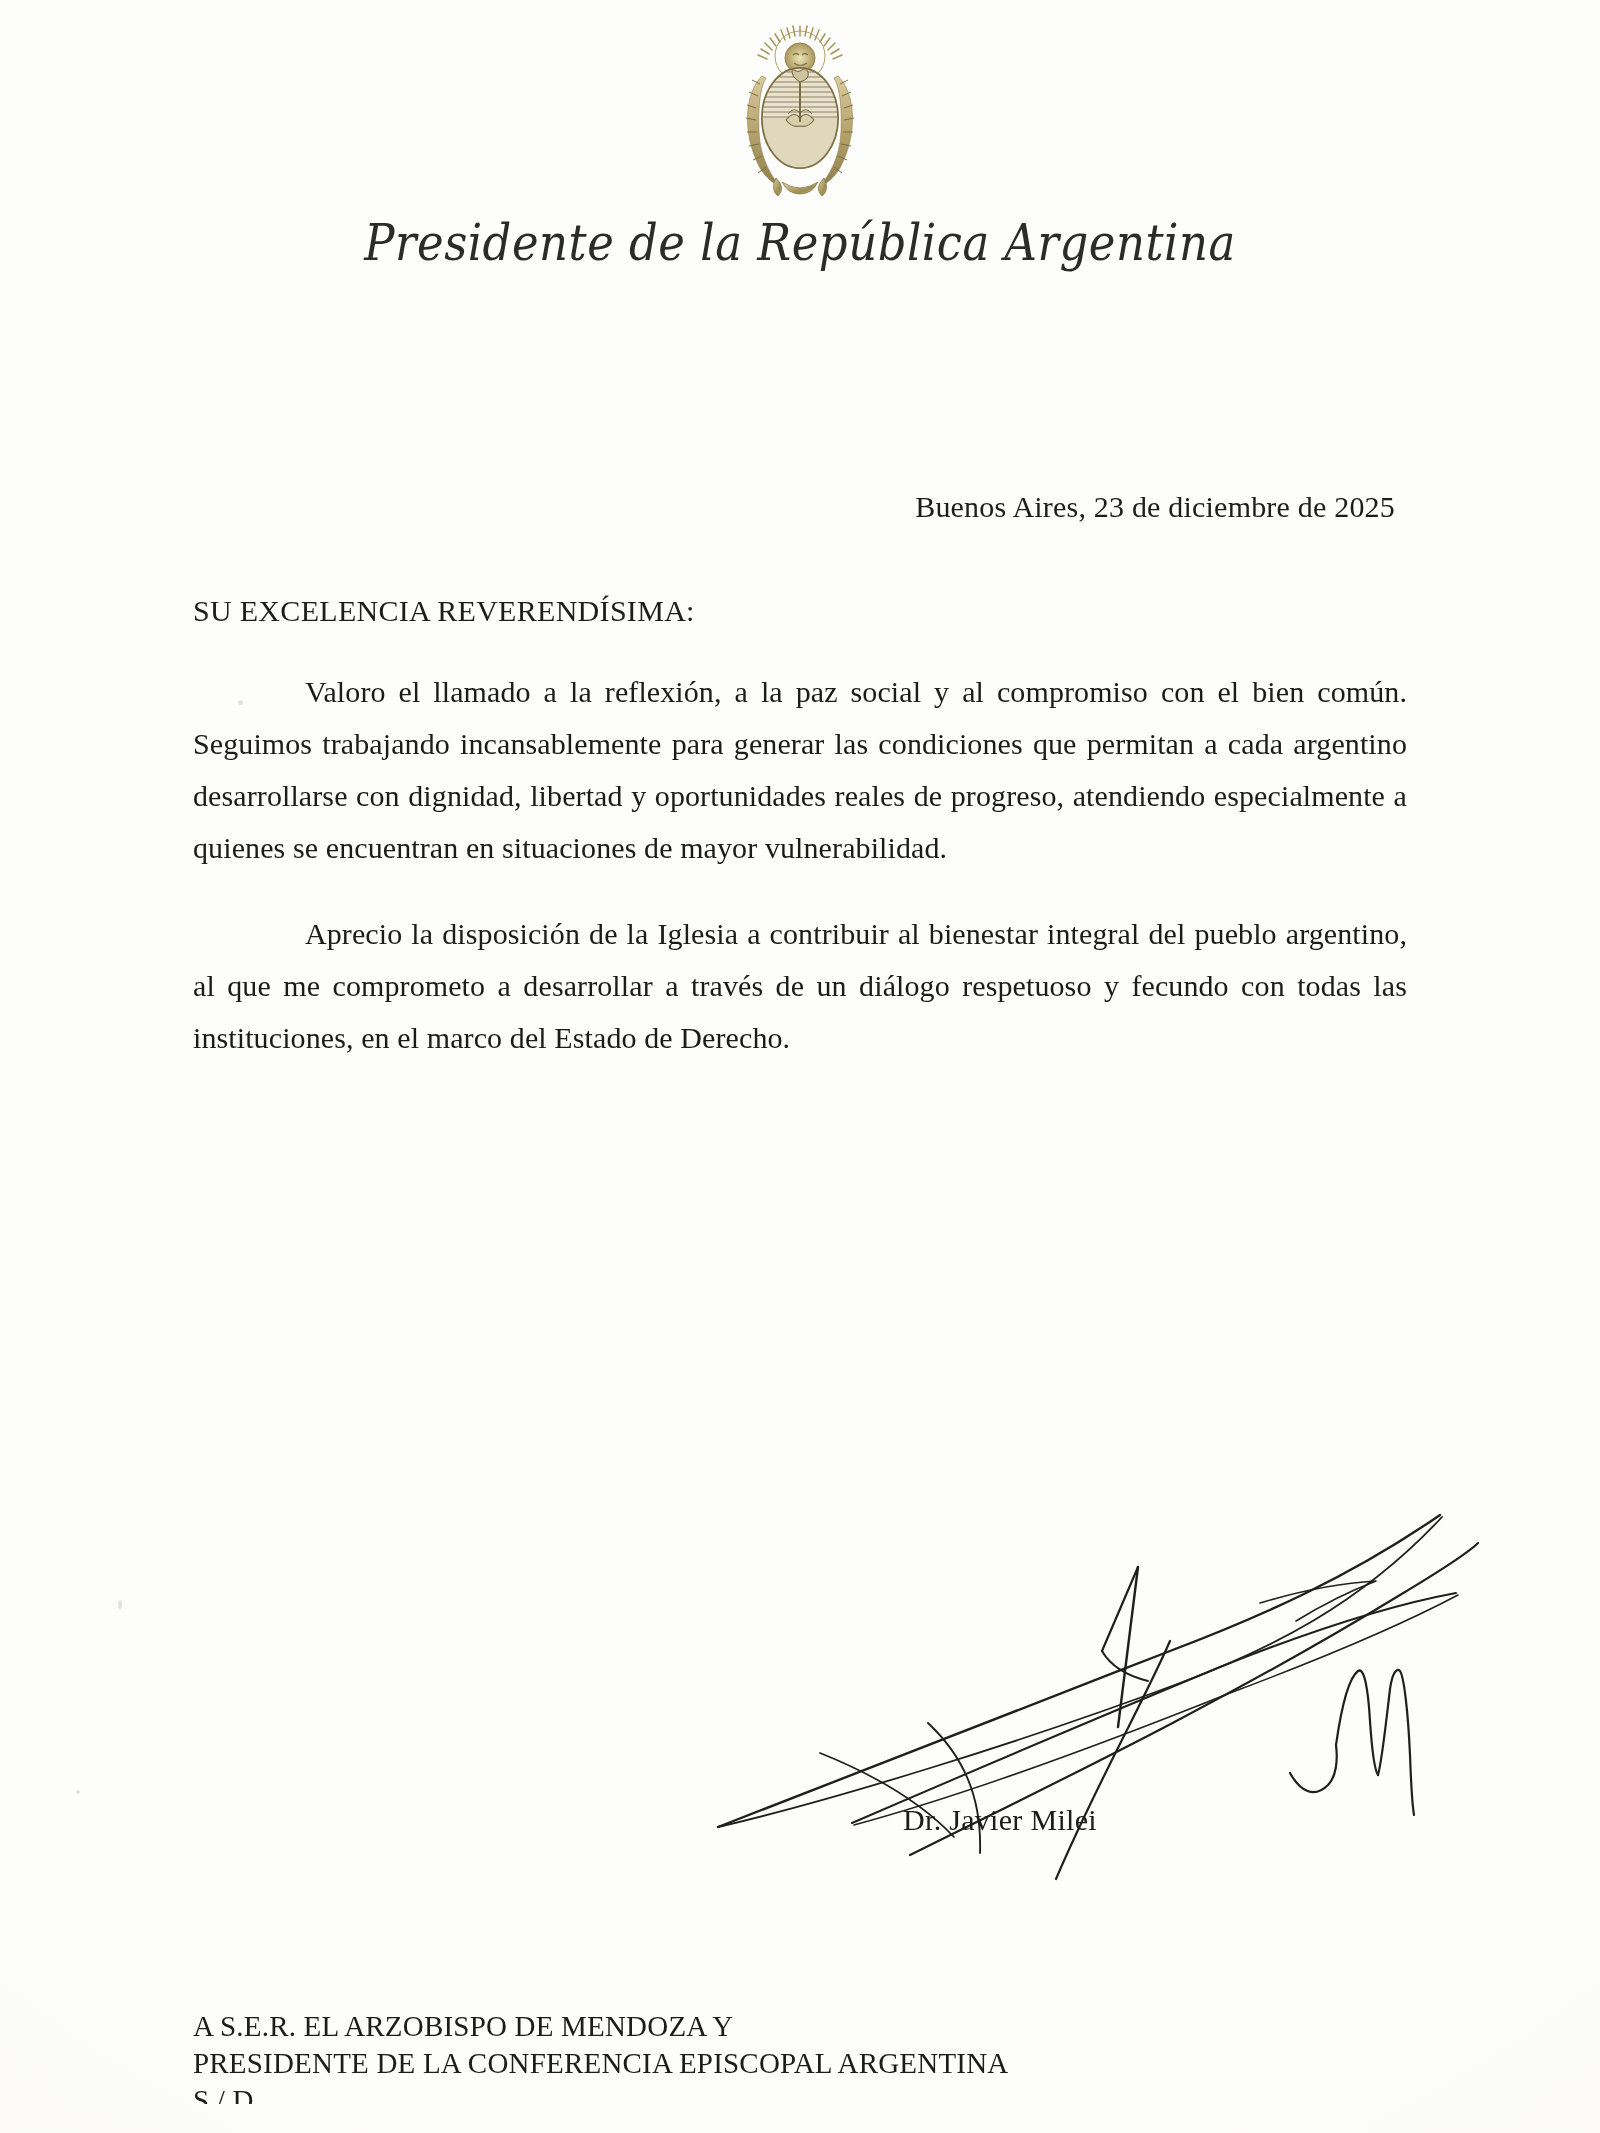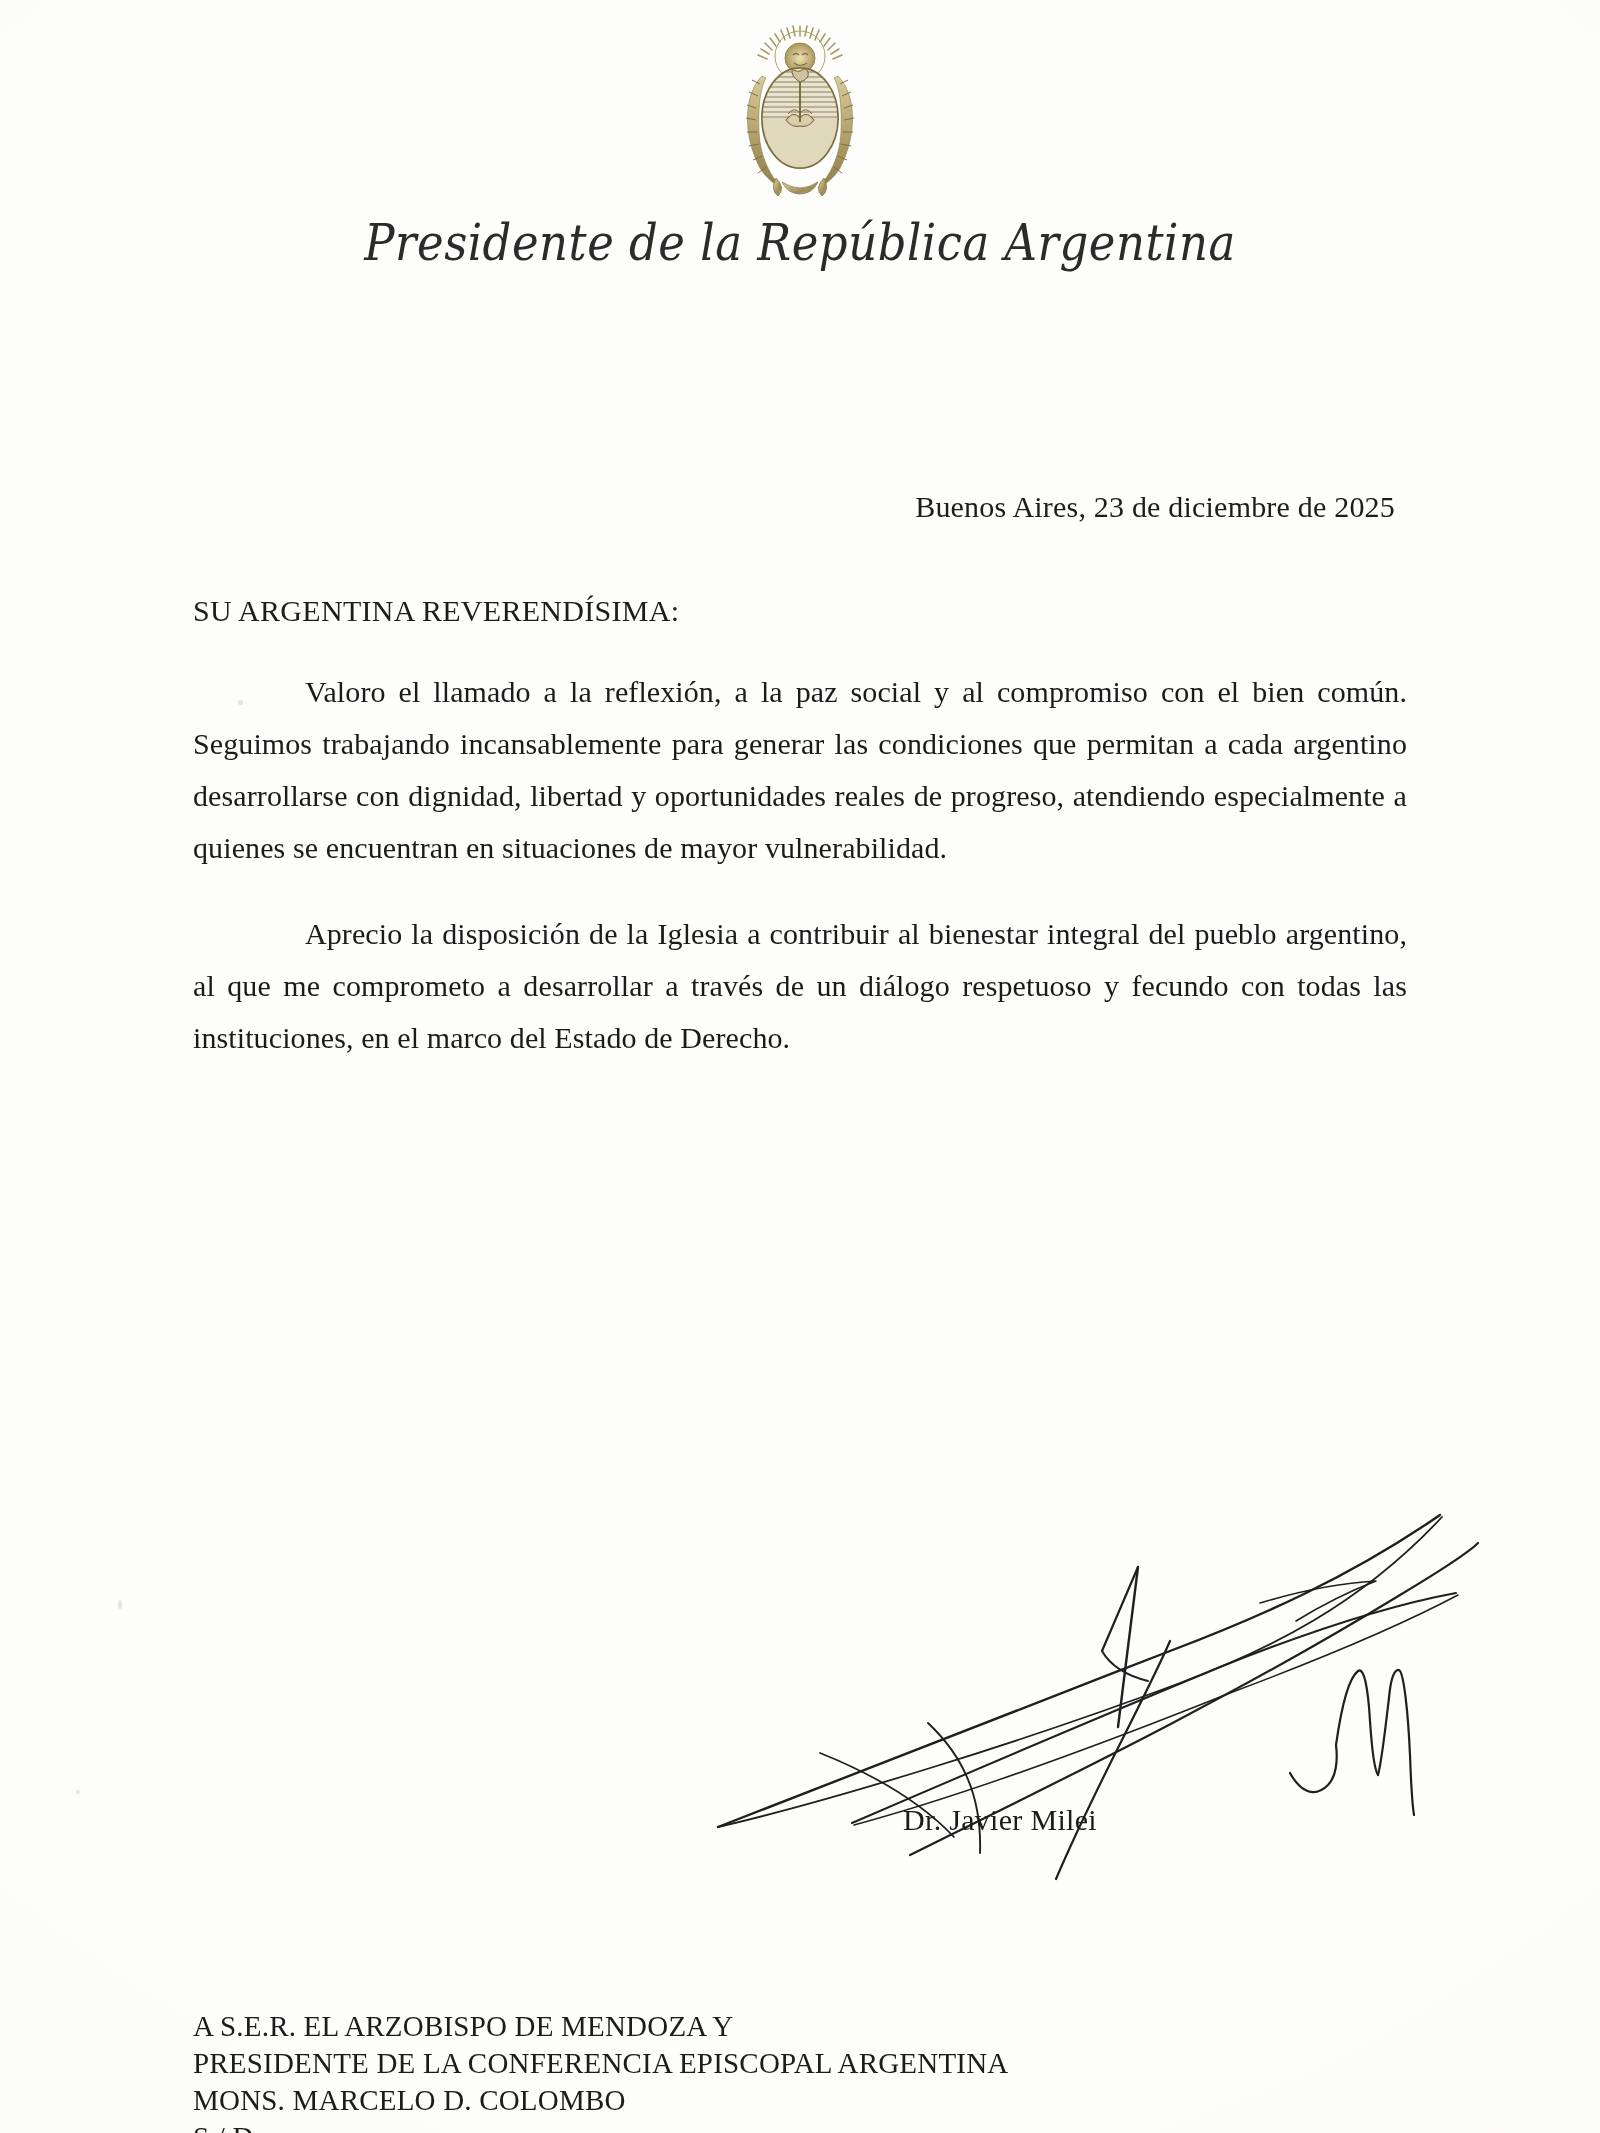--- a/index.html
+++ b/index.html
@@ -246,21 +246,21 @@
       <path d="M94,156 q-10,10 -2,18 q8,-6 2,-18 Z" fill="url(#goldA)" stroke="#85754a" stroke-width="0.8"></path>
     </svg>
 
     <div class="letterhead-title">Presidente de la República Argentina</div>
   </div>
 
   <div class="content">
 
     <p class="dateline">Buenos Aires, 23 de diciembre de 2025</p>
 
-    <p class="salutation">SU ARGENTINA REVERENDÍSIMA:</p>
+    <p class="salutation">SU EXCELENCIA REVERENDÍSIMA:</p>
 
     <p class="para">Valoro el llamado a la reflexión, a la paz social y al compromiso con el bien común. Seguimos trabajando incansablemente para generar las condiciones que permitan a cada argentino desarrollarse con dignidad, libertad y oportunidades reales de progreso, atendiendo especialmente a quienes se encuentran en situaciones de mayor vulnerabilidad.</p>
     <p class="para">Aprecio la disposición de la Iglesia a contribuir al bienestar integral del pueblo argentino, al que me comprometo a desarrollar a través de un diálogo respetuoso y fecundo con todas las instituciones, en el marco del Estado de Derecho.</p>
   </div>
 
   <div class="signature-block">
     <svg class="signature-svg" viewBox="0 0 780 430">
       <g fill="none" stroke="#1f1f1f" stroke-linecap="round" stroke-linejoin="round">
 
         <path d="M18,372 C120,332 300,262 470,196 C560,162 650,122 740,60" stroke-width="2.4"></path>
@@ -287,21 +287,20 @@
         <path d="M678,320 C682,306 686,268 690,234 C692,220 696,212 700,216 C704,222 708,256 710,300 C711,328 712,348 714,360" stroke-width="2.2"></path>
       </g>
     </svg>
 
     <div class="signature-name">Dr. Javier Milei</div>
   </div>
 
   <div class="addressee">
     <div>A S.E.R. EL ARZOBISPO DE MENDOZA Y</div>
     <div>PRESIDENTE DE LA CONFERENCIA EPISCOPAL ARGENTINA</div>
-    <div>MONS. MARCELO D. COLOMBO</div>
     <div class="clipped">S         /          D</div>
   </div>
 
   <div class="speck" style="left:238px; top:700px; width:5px; height:5px;"></div>
   <div class="speck" style="left:118px; top:1600px; width:4px; height:9px;"></div>
   <div class="speck" style="left:76px; top:1790px; width:4px; height:4px;"></div>
 
 </div>
 
 </body></html>

